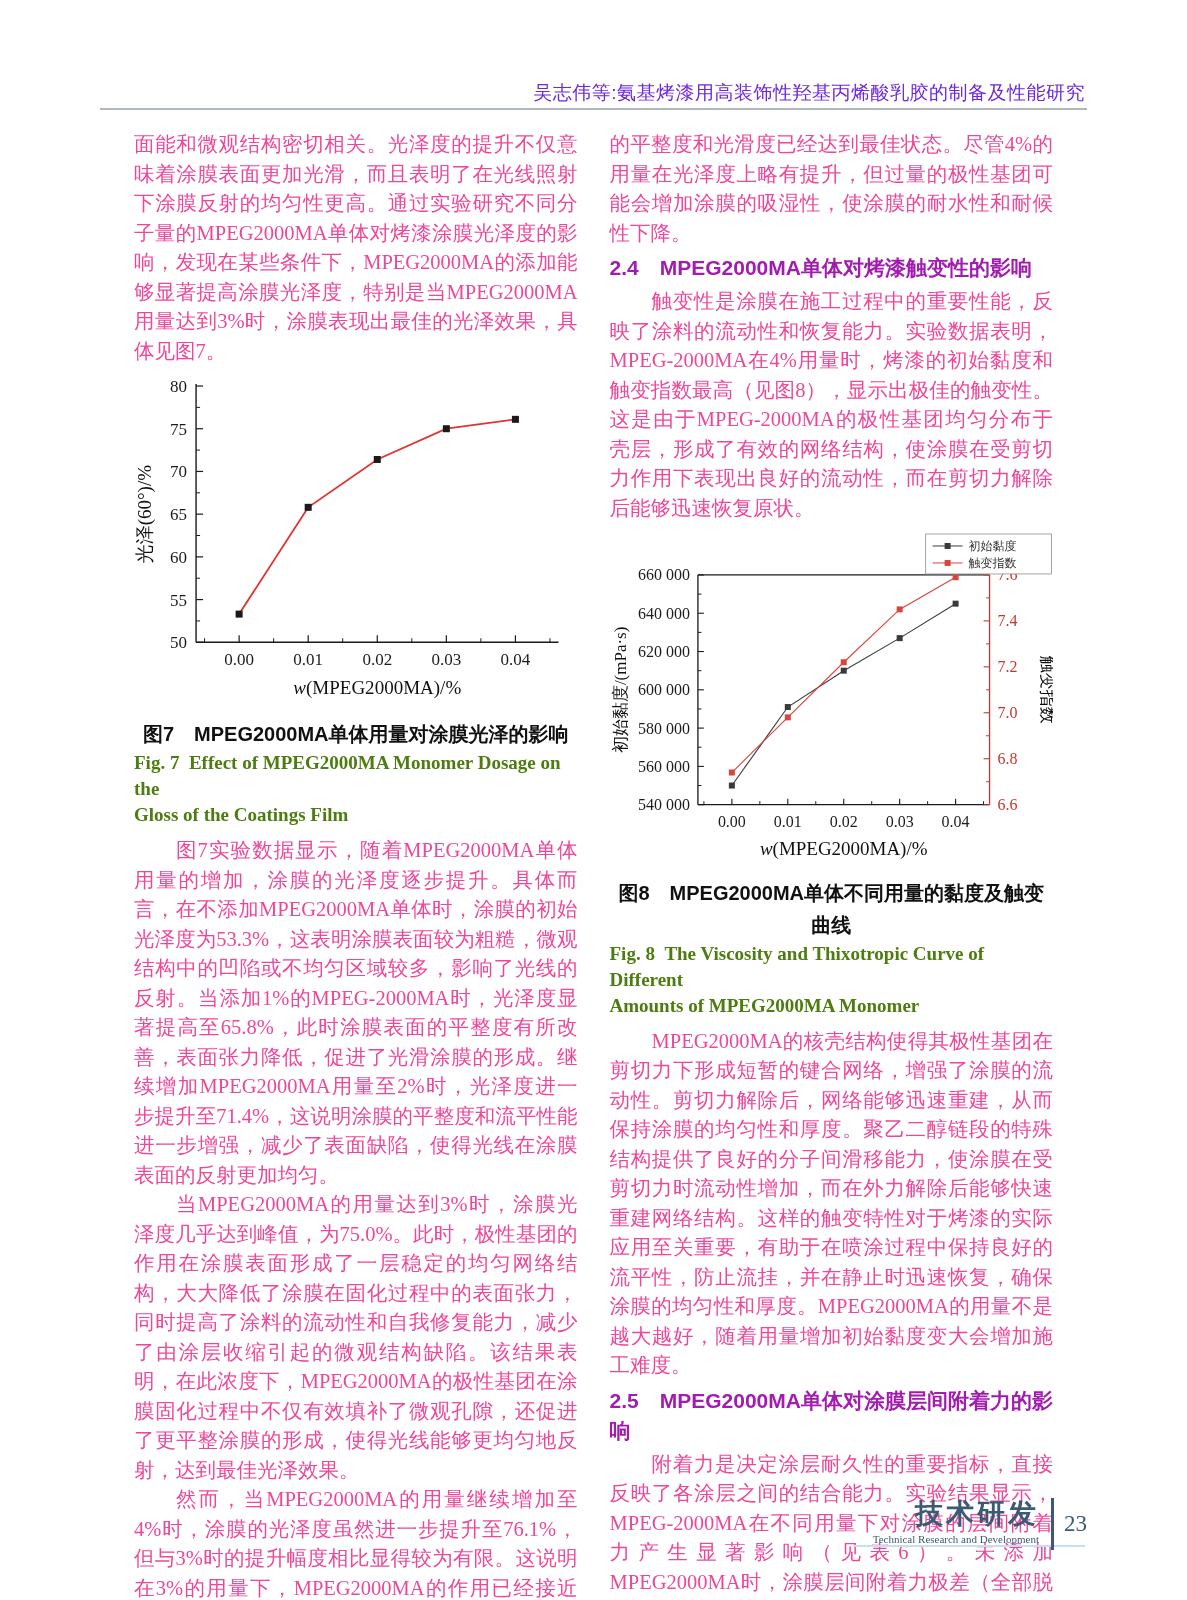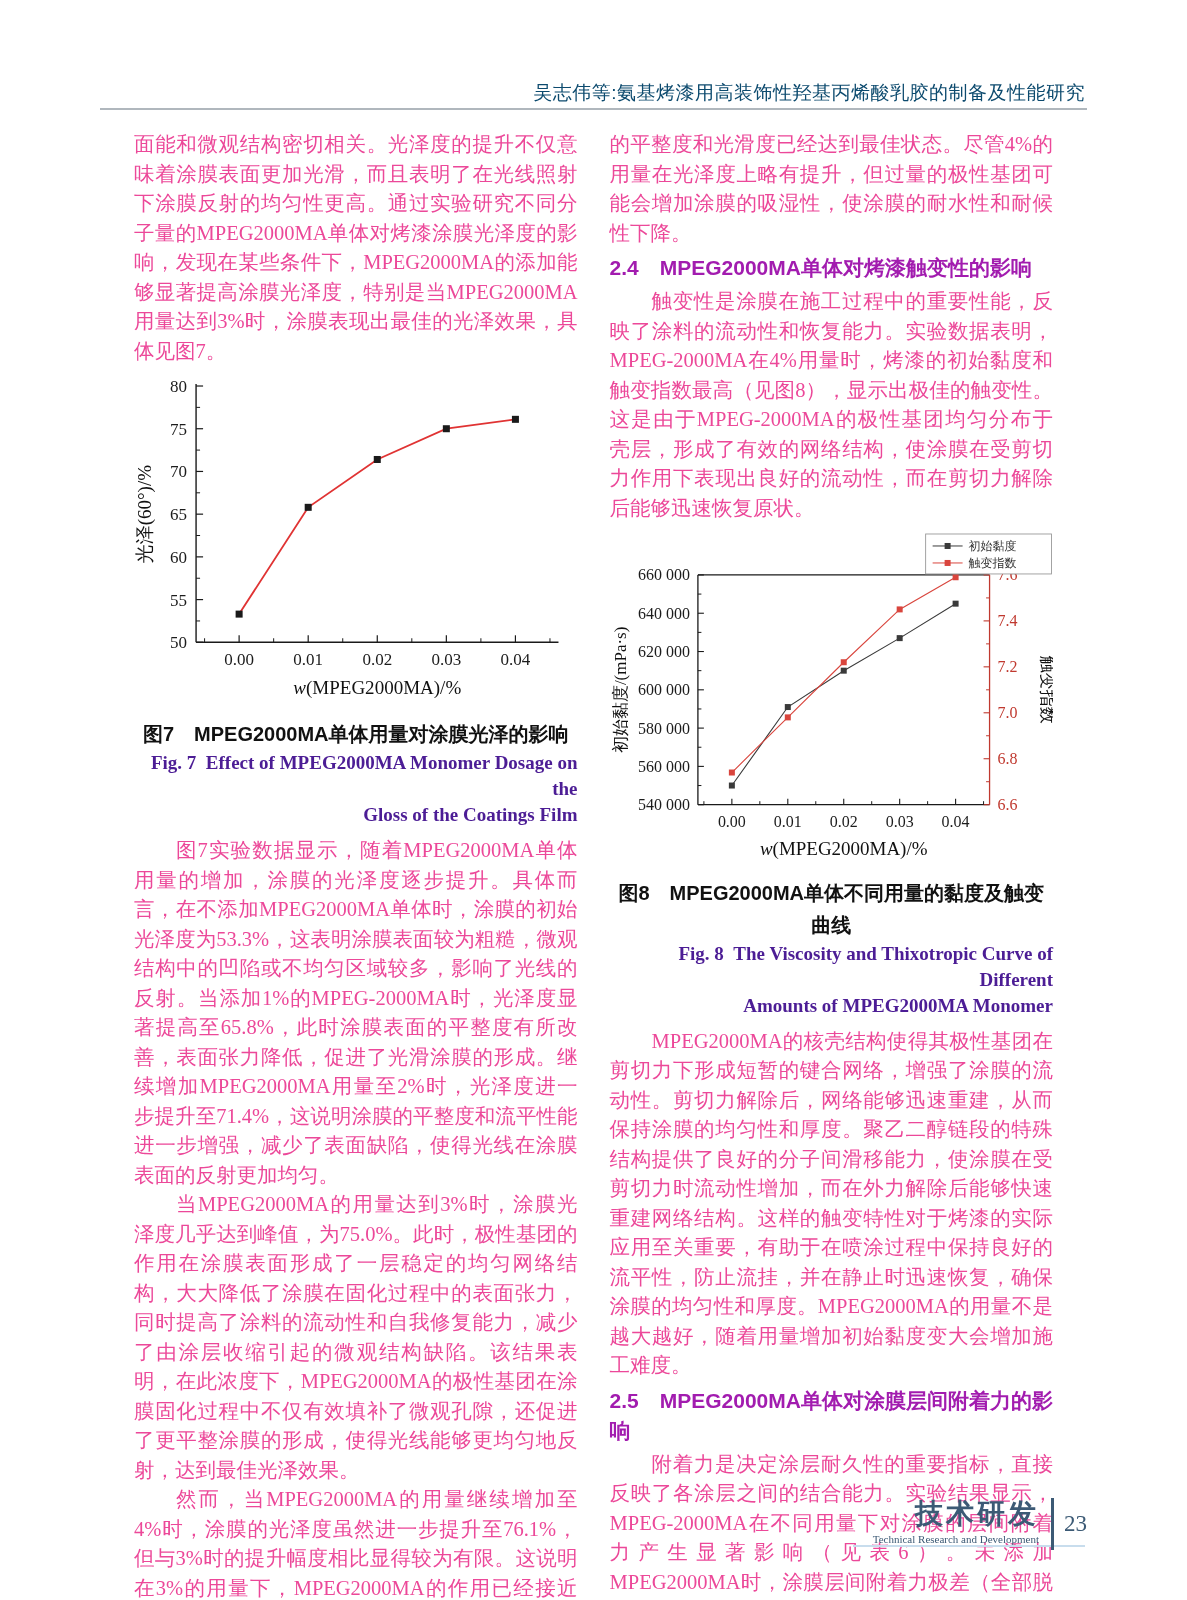--- a/index.html
+++ b/index.html
@@ -1,37 +1,37 @@
 <!DOCTYPE html>
 <html><head>
 <meta charset="utf-8">
 <style>
   *{margin:0;padding:0;box-sizing:border-box}
   html,body{width:1187px;height:1600px}
   body{background:#fff;font-family:"Liberation Serif","DejaVu Serif",serif;color:#1c1c1c;position:relative;overflow:hidden}
   .page{position:absolute;inset:0}
 
   .running-head{position:absolute;top:80px;left:100px;right:102px;text-align:right;
-    font-family:"Liberation Sans","DejaVu Sans",sans-serif;font-size:19px;color:#0c4a6e;letter-spacing:.5px}
+    font-family:"Liberation Sans","DejaVu Sans",sans-serif;font-size:19px;color:#6d28d9;letter-spacing:.5px}
   .header-rule{position:absolute;top:108px;left:100px;right:100px;height:2px;background:#b0b7bd}
 
   .cols{position:absolute;top:130px;left:134px;right:134px;display:flex;gap:32px}
   .col{flex:1;min-width:0}
 
   .body{font-size:20.5px;line-height:29.5px;text-align:justify;text-justify:inter-ideograph;color:#ec4899}
   .indent{text-indent:2.05em}
 
   .sec-heading{font-family:"Liberation Sans","DejaVu Sans",sans-serif;font-size:21px;font-weight:bold;
     color:#a21caf;line-height:30px;margin:5px 0 4px 0}
 
   figure.fig{margin:6px 0 8px 0}
   .chart{display:block;width:100%;height:auto;margin:0 auto}
   .cap-cn{font-family:"Liberation Sans","DejaVu Sans",sans-serif;font-size:20px;font-weight:bold;
     text-align:center;line-height:32px;margin-top:12px;color:#111}
-  .cap-en{font-size:19px;font-weight:bold;text-align:right;line-height:26px;white-space:pre-line;color:#4c1d95}
+  .cap-en{font-size:19px;font-weight:bold;text-align:left;line-height:26px;white-space:pre-line;color:#4d7c0f}
 
   .tk17{font:17px "Liberation Serif","DejaVu Serif",serif;fill:#1c1c1c}
   .tk16{font:16px "Liberation Serif","DejaVu Serif",serif;fill:#1c1c1c}
   .tk16r{font:16px "Liberation Serif","DejaVu Serif",serif;fill:#c0392f}
   .tk12{font:12px "Liberation Sans","DejaVu Sans",sans-serif;fill:#333}
   .axl{font:19px "Liberation Serif","DejaVu Serif",serif;fill:#111}
   .axl8{font:17px "Liberation Serif","DejaVu Serif",serif;fill:#111}
 
   .footer-rule{position:absolute;right:102px;bottom:53px;width:232px;height:2px;background:#c8dded}
   .footer{position:absolute;right:100px;bottom:50px;display:flex;align-items:center}

